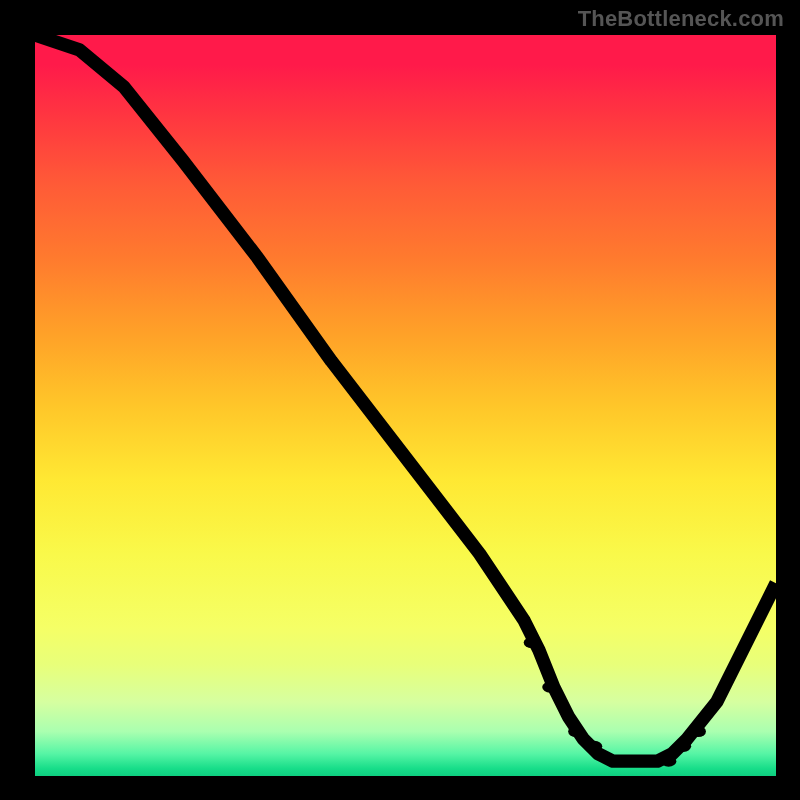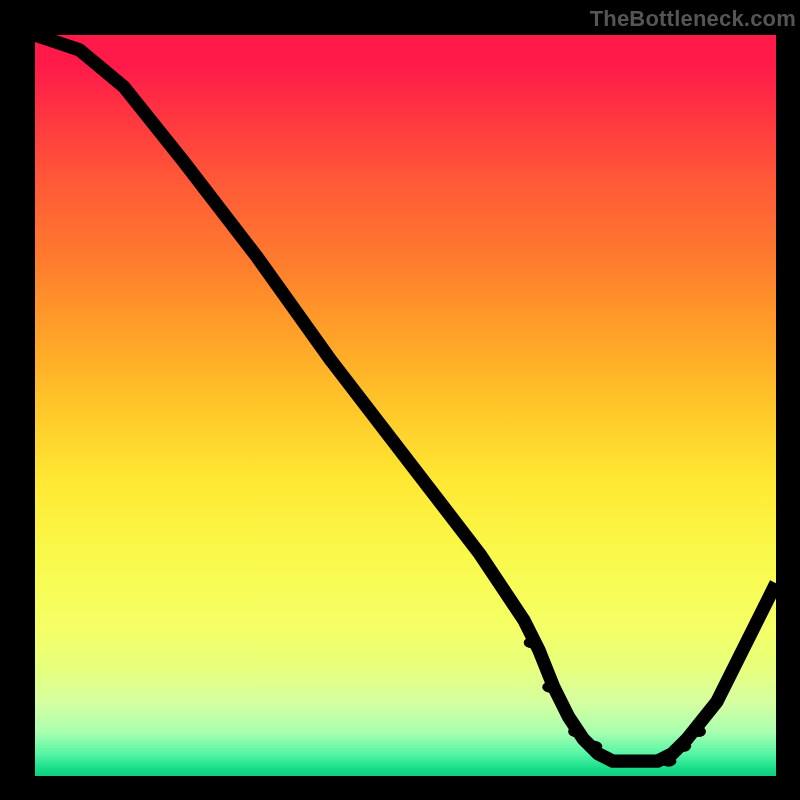--- a/index.html
+++ b/index.html
@@ -9,21 +9,21 @@
     overflow: hidden;
     font-family: Arial, Helvetica, sans-serif;
   }
   .frame {
     position: relative;
     width: 800px; height: 800px;
     background: #000;
   }
   .watermark {
     position: absolute;
-    top: 6px; right: 4px;
+    top: 6px; right: 16px;
     color: #555;
     font-size: 22px;
     font-weight: 600;
     letter-spacing: 0.2px;
   }
   .plot {
     position: absolute;
     left: 35px; top: 35px;
     width: 741px; height: 741px;
   }

